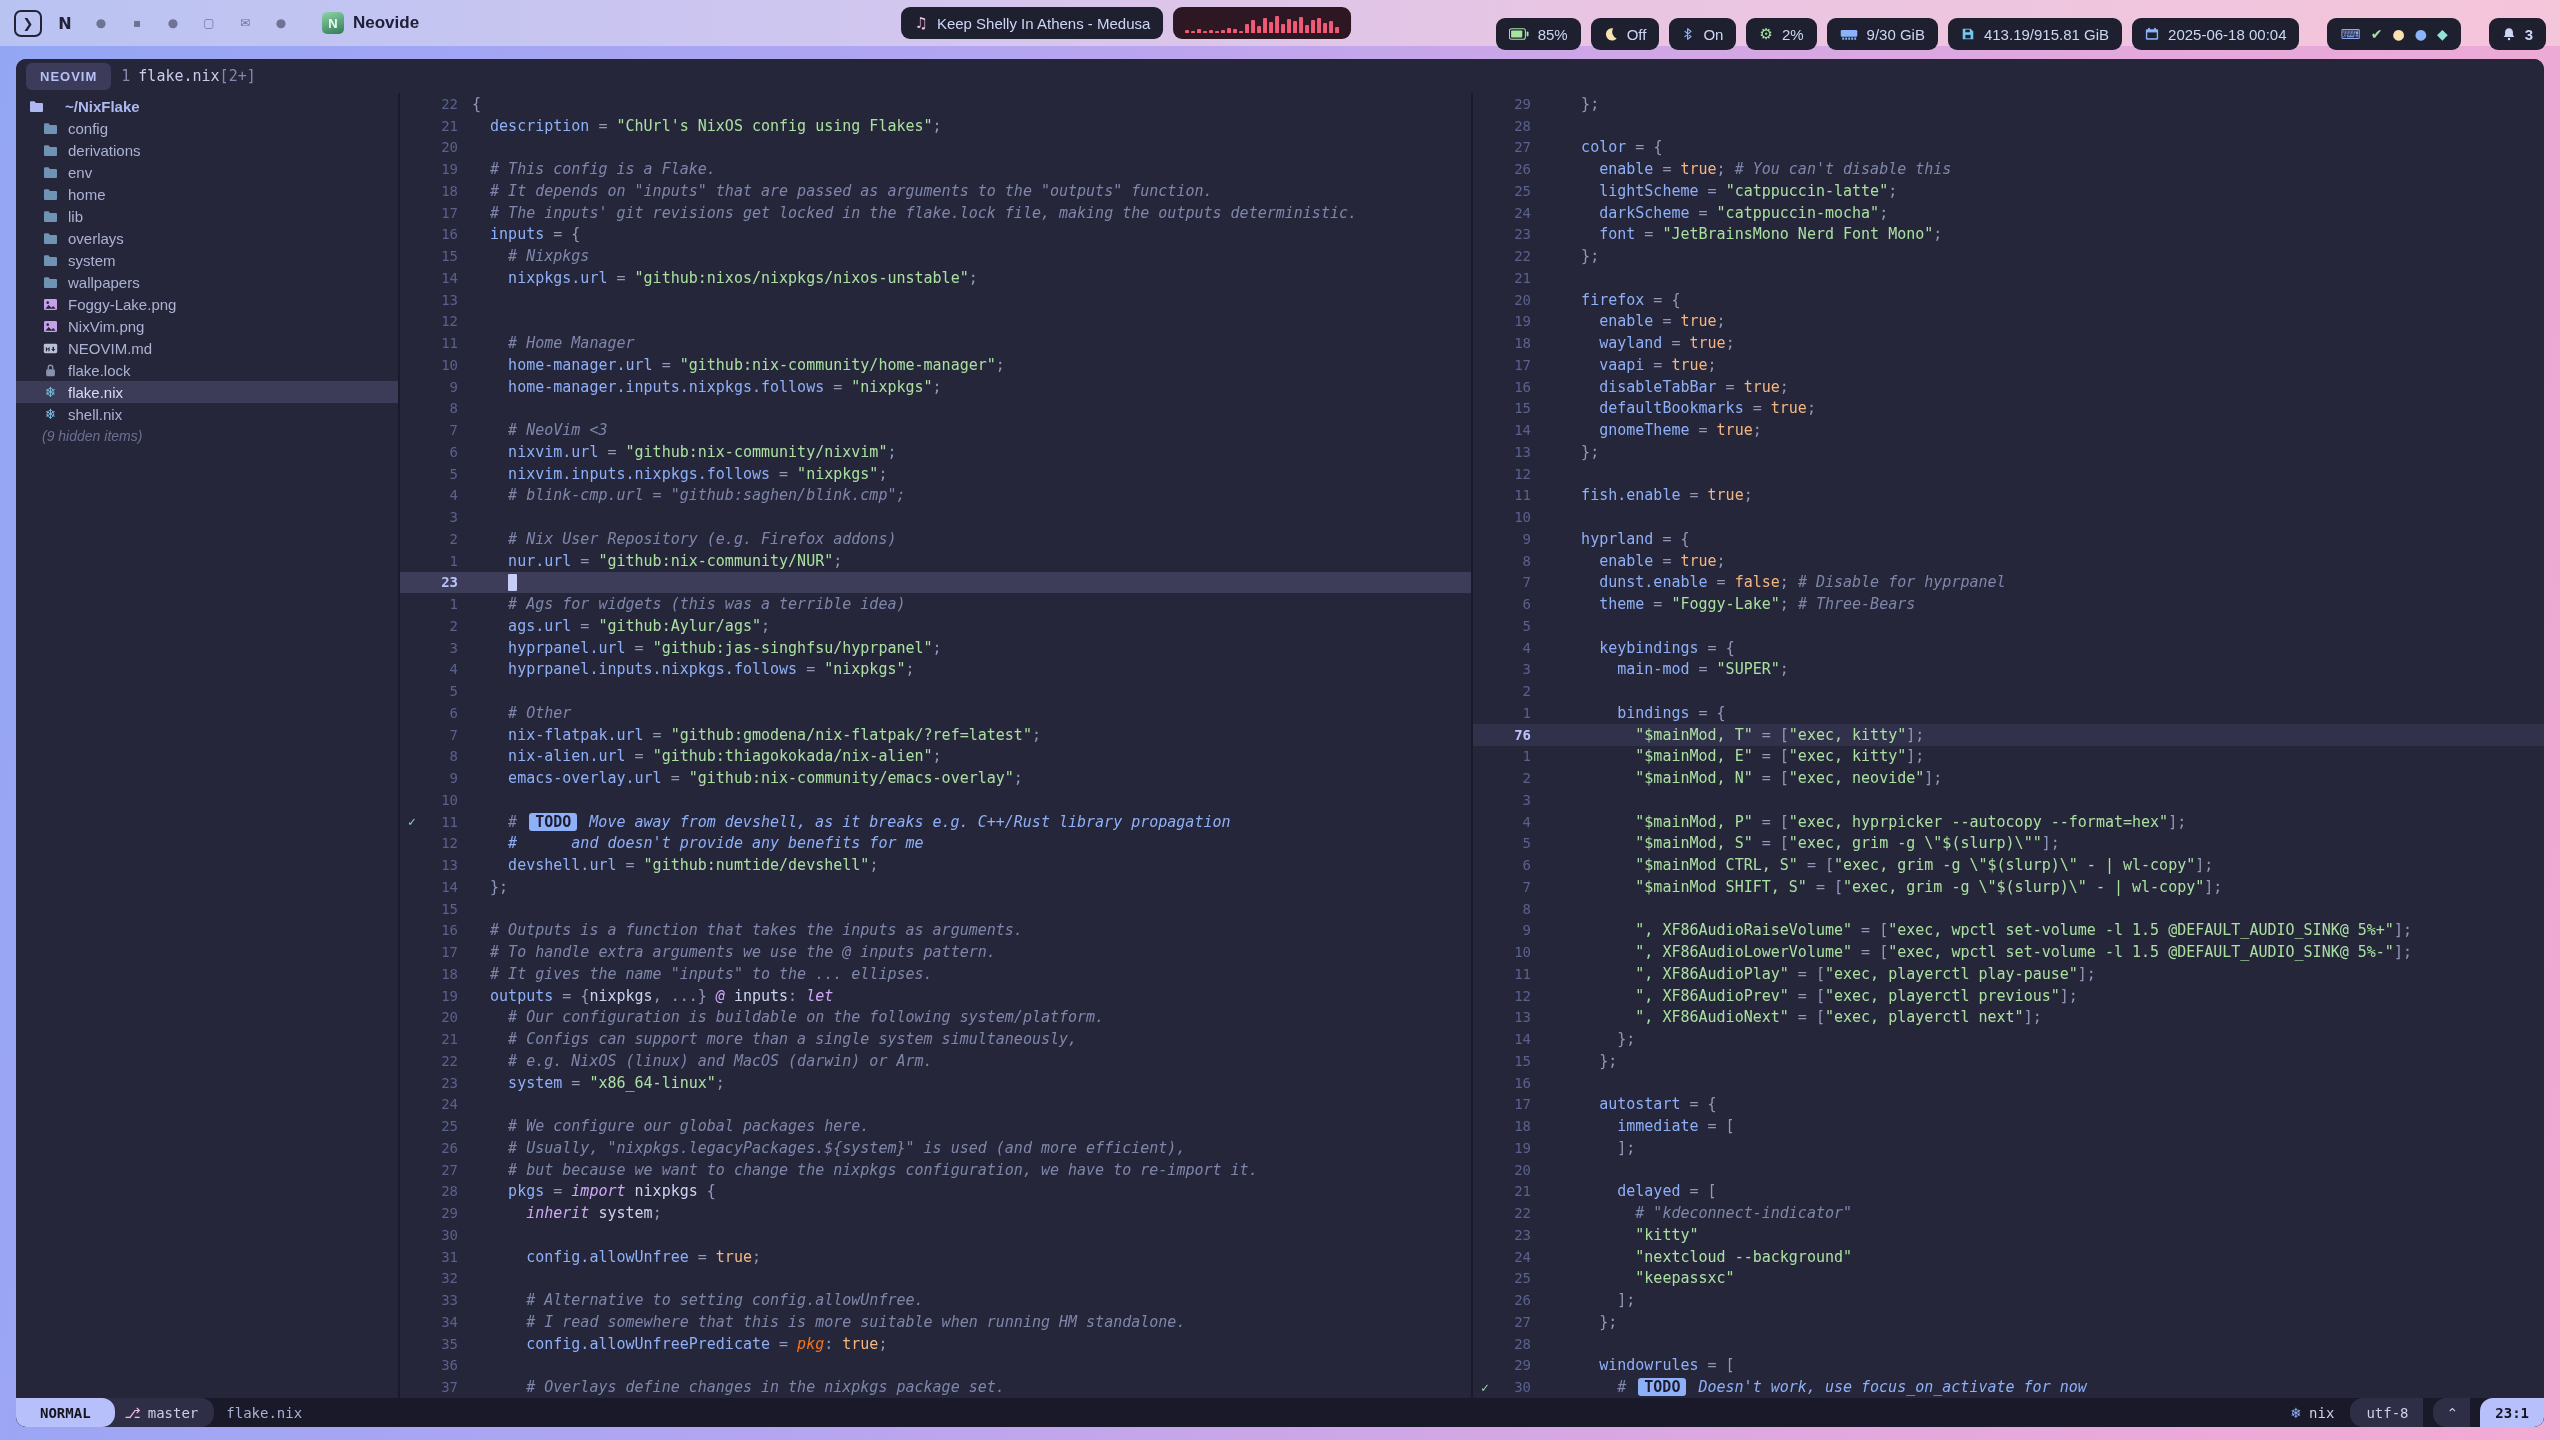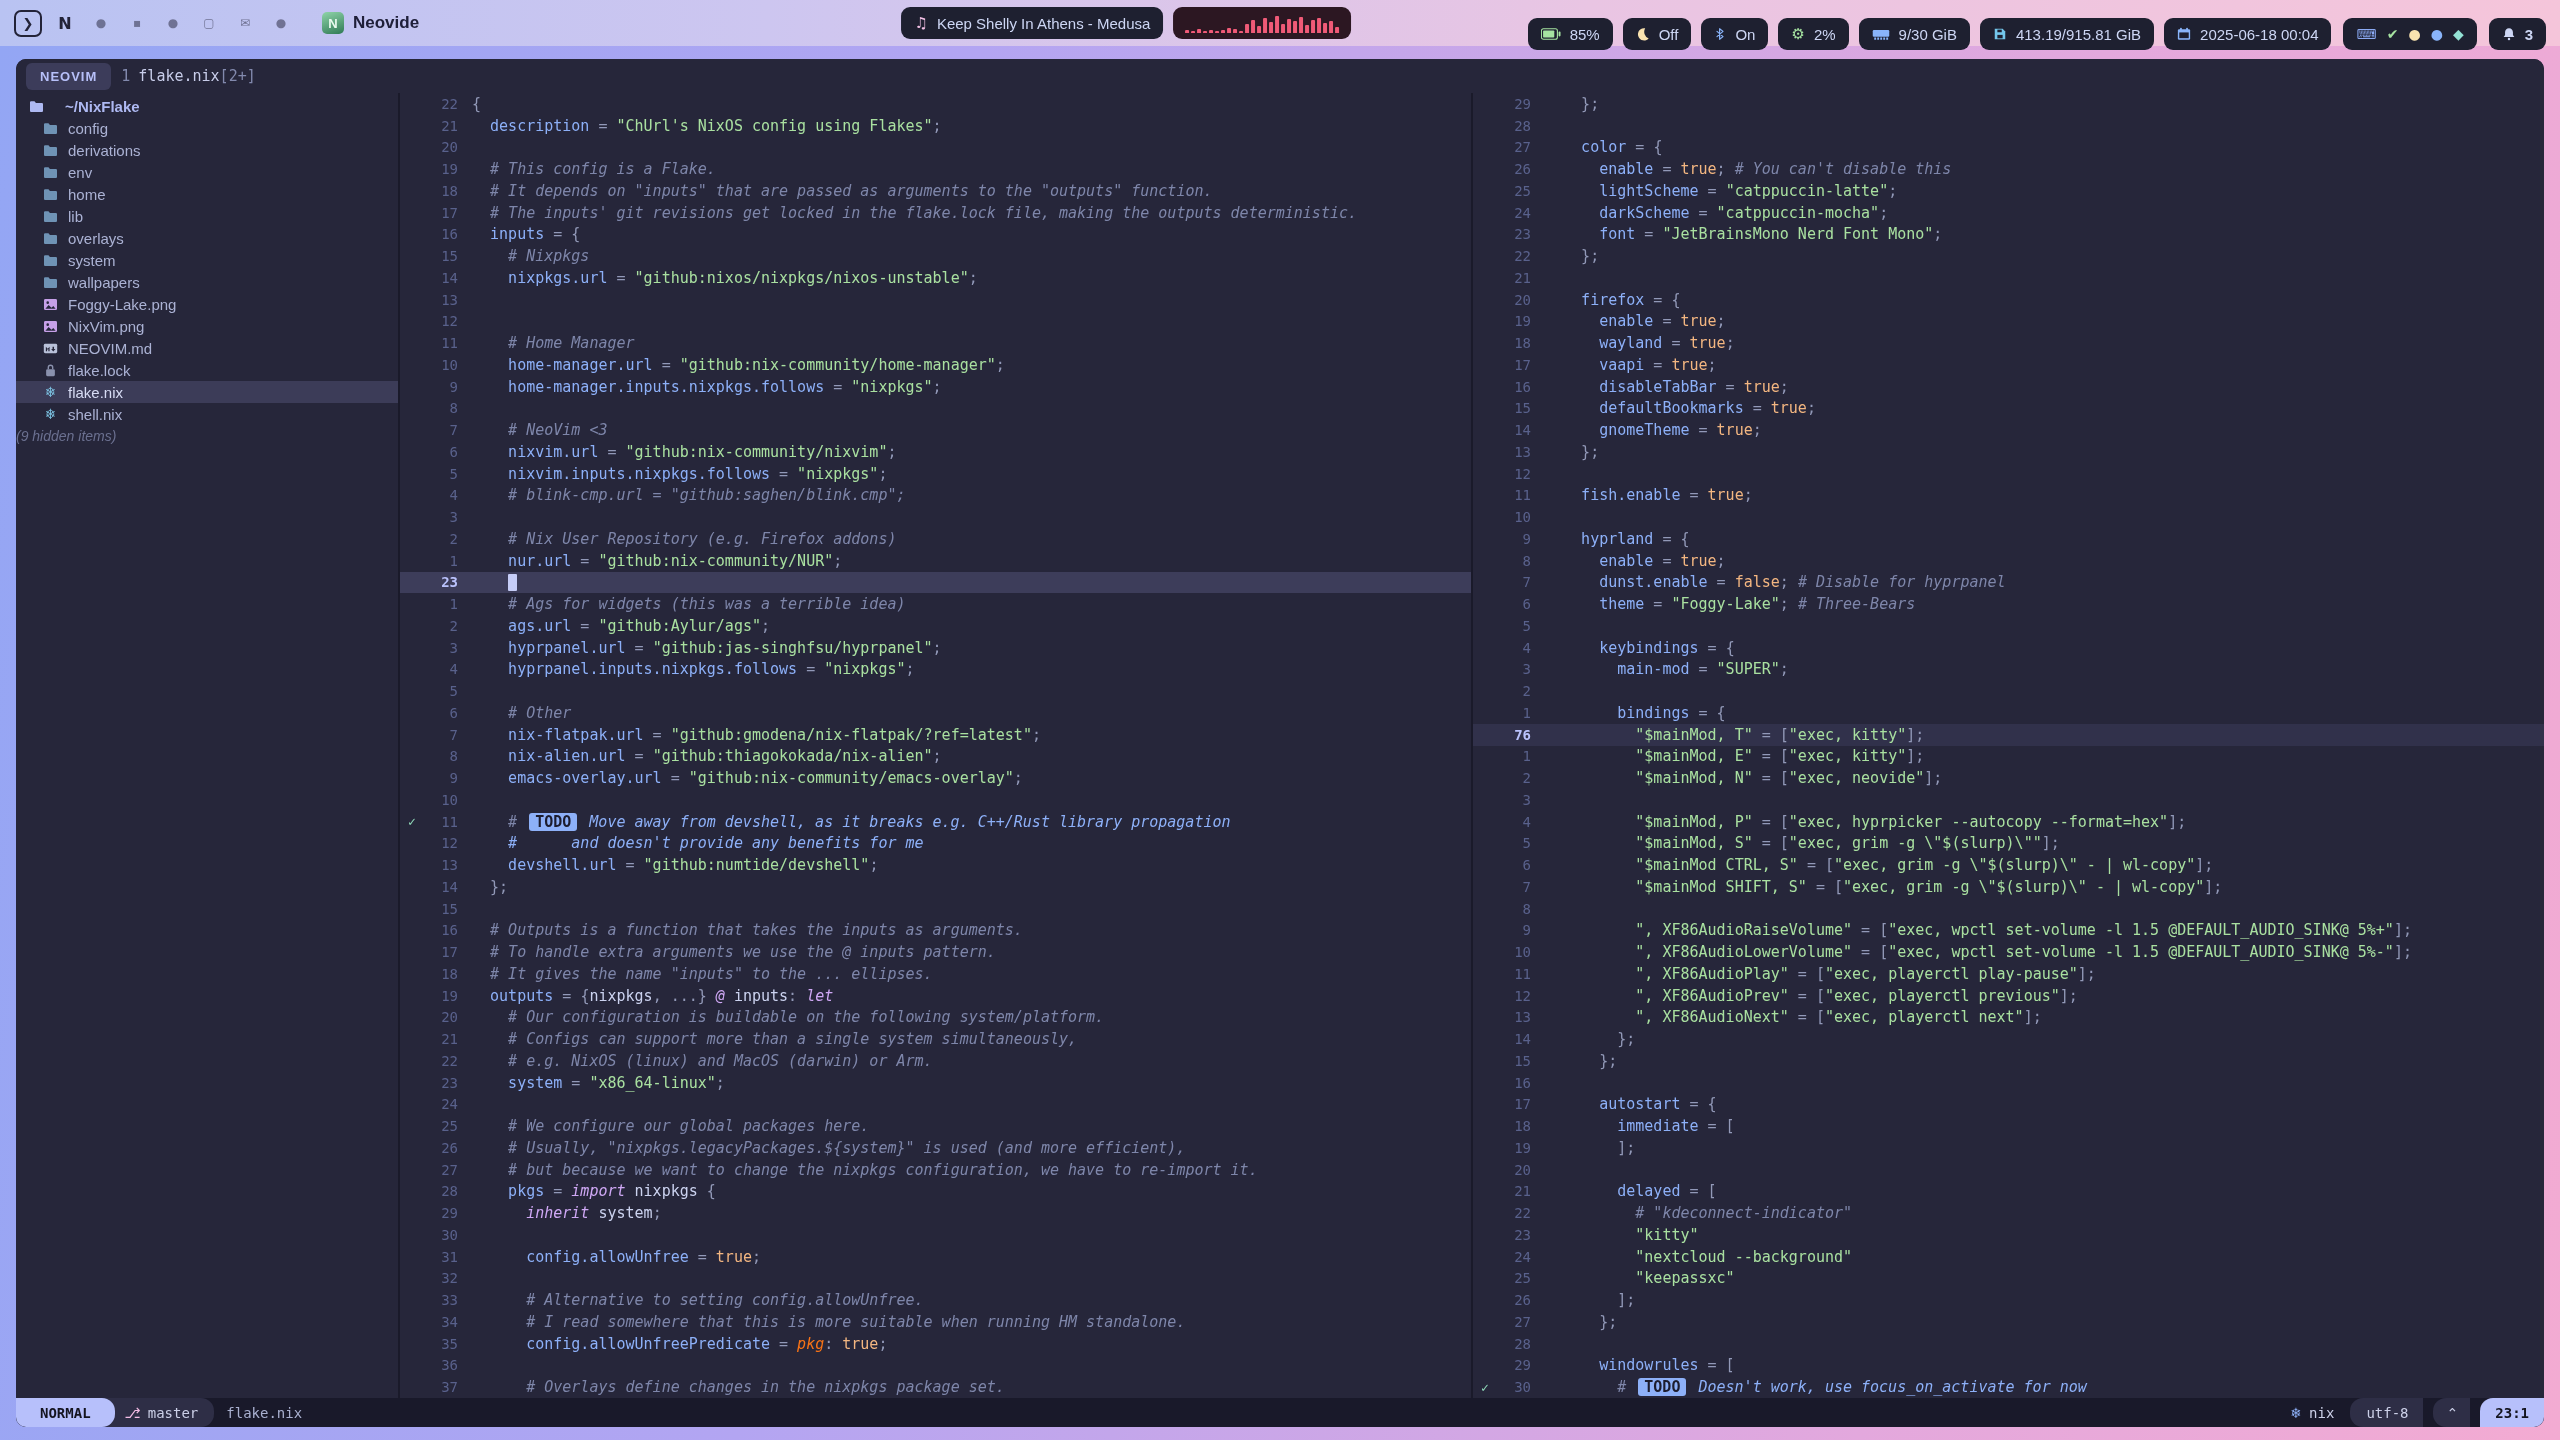--- a/index.html
+++ b/index.html
@@ -29,21 +29,21 @@
     background:linear-gradient(160deg,#8fd4a8,#2f7a55); color:#eafbef; font:800 13px "Liberation Sans",sans-serif;
   }
   .tb-center { position:absolute; left:44%; transform:translateX(-50%); display:flex; align-items:center; gap:10px; }
   .pill {
     display:flex; align-items:center; gap:9px; background:#1e2030; color:#cdd6f4;
     border-radius:9px; padding:0 13px; height:32px; font:15px "Liberation Sans",sans-serif; white-space:nowrap;
   }
   .picon { display:flex; align-items:center; justify-content:center; font-size:15px; line-height:1; font-family:"DejaVu Sans",sans-serif; }
   .cava { background:#2c1722; display:flex; align-items:flex-end; gap:2px; padding:0 12px; }
   .cava-bar { width:4px; background:#ef5a77; border-radius:1px 1px 0 0; margin-bottom:6px; }
-  .tb-right { margin-left:auto; display:flex; align-items:center; gap:12px;margin-top:22px; }
+  .tb-right { margin-left:auto; display:flex; align-items:center; gap:28px;margin-top:22px; }
   .tray-ic { font-family:"DejaVu Sans",sans-serif; font-size:14px; line-height:1; }
   .bell-count { font-weight:600; }
 
   
   .desktop {
     height:1394px; width:100%;
     background:linear-gradient(100deg,#93a6f4 0%, #b3a5f2 35%, #e3a8dd 75%, #f3abd2 100%);
     padding:13px 16px;
   }
   .window {
@@ -62,21 +62,21 @@
   .buf-flags { color:#8289ad; }
 
   
   .main { flex:1; display:flex; min-height:0; }
 
   .filetree { width:384px; flex:none; background:#26263a; border-right:2px solid #1a1a2a; padding-top:2px; overflow:hidden; }
   .tree-row { height:22px; display:flex; align-items:center; gap:9px; padding-left:26px; font:15px "Liberation Sans",sans-serif; color:#abb2d4; }
   .tree-row.root { color:#aeb9f2; font-weight:700; padding-left:12px;gap:20px; }
   .tree-row.selected { background:#3c3c58; color:#d7dcf4; }
   .ticon { width:17px; flex:none; display:flex; align-items:center; justify-content:center; font-family:"DejaVu Sans",sans-serif; font-size:14px; line-height:1; }
-  .hidden-note { height:22px; display:flex; align-items:center; color:#6b7090; font:italic 14px "Liberation Sans",sans-serif; }
+  .hidden-note { height:22px; display:flex; align-items:center; padding-left:26px; color:#6b7090; font:italic 14px "Liberation Sans",sans-serif; }
 
   .pane { flex:1; background:#26263a; overflow:hidden; min-width:0; }
   .pane.left { border-right:2px solid #1a1a2a; }
   .code-row { display:flex; height:21.75px; align-items:center; white-space:pre; font:15px "DejaVu Sans Mono",monospace; }
   .code-row.current { background:#3d3d5a; }
   .code-row.current-dim { background:#31314b; }
   .sign { width:24px; flex:none; text-align:center; color:#8fd8b8; font-size:13px; }
   .lnum { width:34px; flex:none; text-align:right; color:#59618c; font-size:14px; }
   .current .lnum, .current-dim .lnum { color:#bac2fc; font-weight:700; }
   .ltext { margin-left:14px; flex:1; min-width:0; overflow:hidden; }

